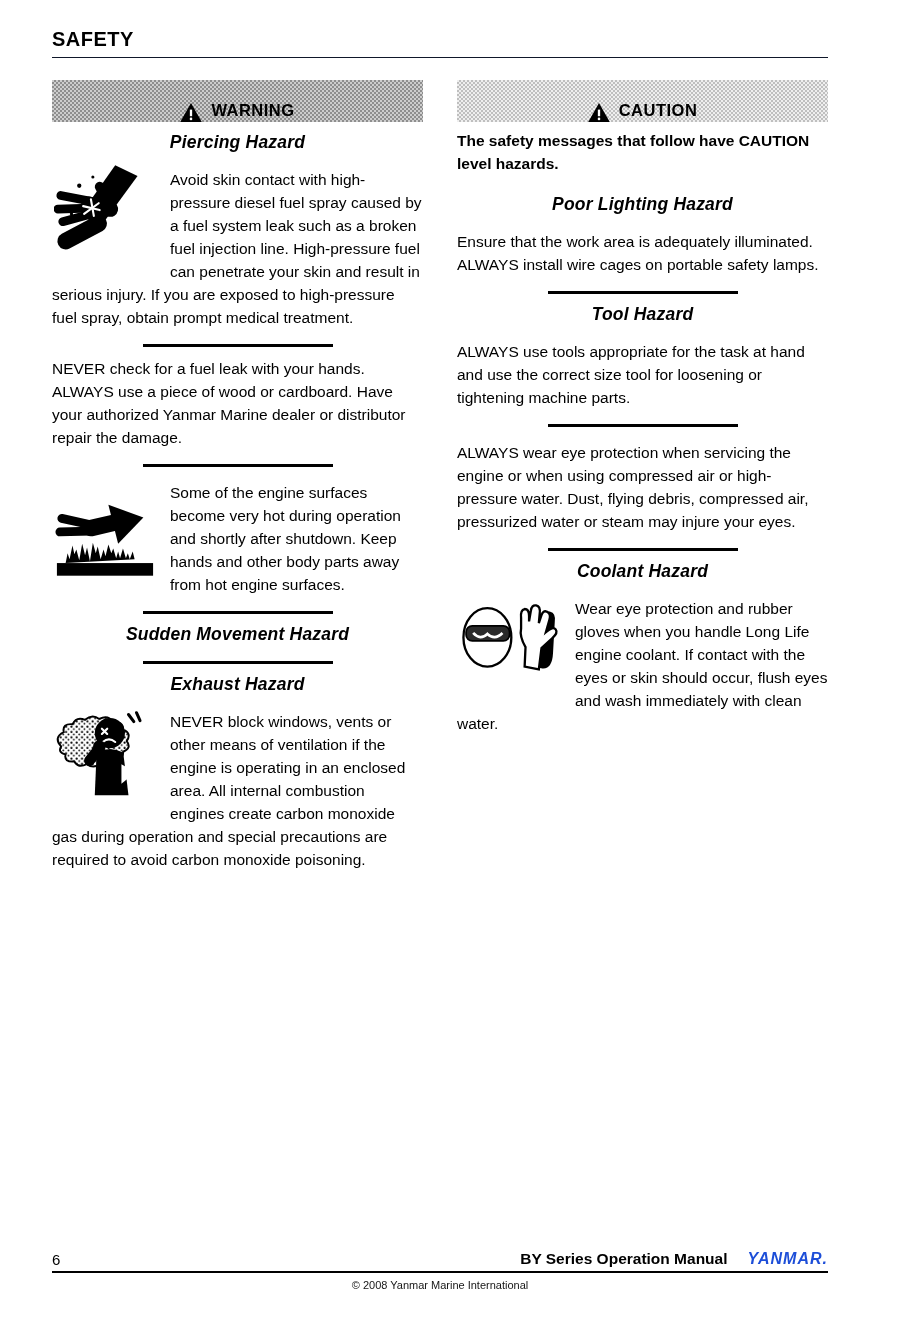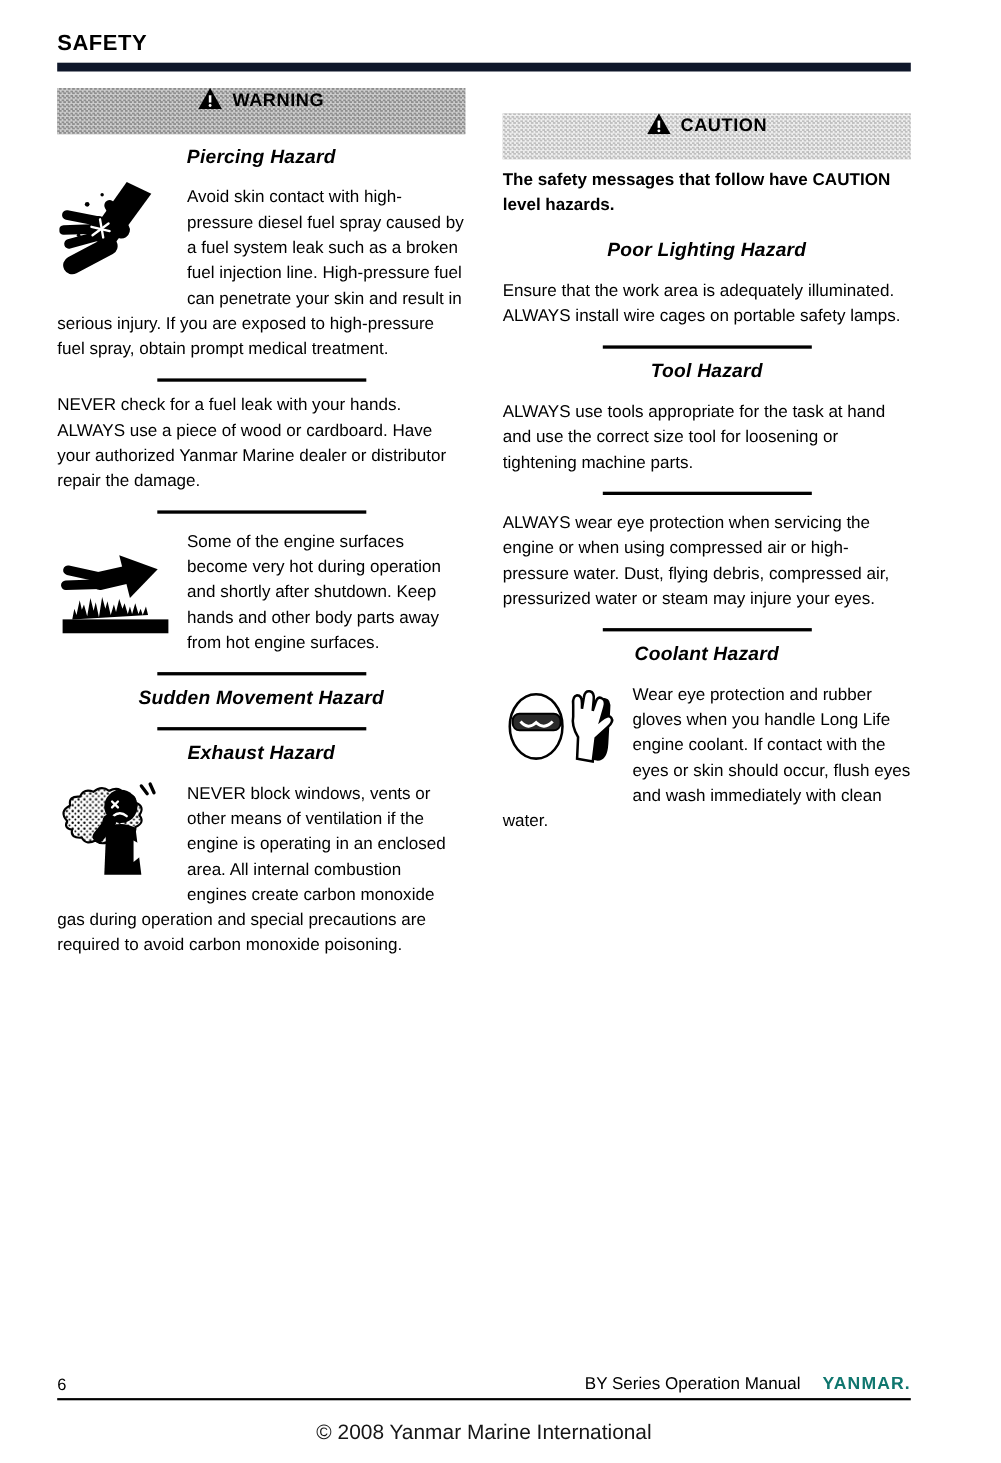--- a/index.html
+++ b/index.html
@@ -1,51 +1,51 @@
 <!DOCTYPE html>
 <html><head>
 <meta charset="utf-8">
 <style>
   * { margin:0; padding:0; box-sizing:border-box; }
   html,body { background:#e8e8e8; }
   body { font-family:"Liberation Sans", sans-serif; color:#000; }
   .page { position:relative; width:910px; height:1330px; background:#fff; margin:0 auto; overflow:hidden; }
 
-  .header { position:absolute; left:52px; top:28px; width:776px; border-bottom:8px solid #0f172a; padding-bottom:6px; }
+  .header { position:absolute; left:52px; top:28px; width:776px; border-bottom:1px solid #0f172a; padding-bottom:6px; }
   .header h1 { font-size:20px; font-weight:bold; letter-spacing:0.5px; }
 
   .columns { position:absolute; left:52px; top:80px; width:776px; display:flex; gap:34px; align-items:flex-start; }
   .col { width:371px; font-size:15.5px; line-height:23px; }
 
-  .banner { height:42px; display:flex; align-items:flex-start; justify-content:center; gap:9px;
+  .banner { height:42px; display:flex; align-items:flex-end; justify-content:center; gap:9px;
     font-size:16.5px; font-weight:bold; letter-spacing:0.5px; margin-bottom:7px;
     background-color:#adadad;
     background-image: conic-gradient(#8e8e8e 25%, #cdcdcd 0 50%, #8e8e8e 0 75%, #cdcdcd 0);
     background-size:4px 4px; }
   .banner.caution {
     background-color:#d7d7d7;
-    background-image: conic-gradient(#bfbfbf 25%, #efefef 0 50%, #bfbfbf 0 75%, #efefef 0); margin-top: 23px; }
+    background-image: conic-gradient(#bfbfbf 25%, #efefef 0 50%, #bfbfbf 0 75%, #efefef 0); }
   .banner svg { display:block; }
 
   .hazard-title { font-size:17.5px; font-weight:bold; text-align:center; margin:9px 0 7px; clear:both; letter-spacing:0.2px;font-style:italic; }
   .sep { width:190px; border-top:3px solid #000; margin:15px auto 0; clear:both; }
   p.body { margin:14px 0 2px; }
   .intro { font-weight:bold; margin:6px 0 18px; line-height:23px; }
 
   .icon-block { float:left; width:106px; height:104px; margin:3px 12px 0 0;
     display:flex; align-items:flex-start; justify-content:center; }
   .icon-block svg { width:102px; height:95px; display:block; }
 
   .footer { position:absolute; left:52px; top:1250px; width:776px; }
   .footer-row { display:flex; align-items:flex-end; border-bottom:2.5px solid #000; padding-bottom:3px; }
   .page-num { font-size:15px; }
   .footer-right { margin-left:auto; display:flex; align-items:baseline; gap:20px; }
-  .manual-title { font-size:15.5px; }
-  .brand { font-size:16px; font-weight:bold; letter-spacing:1px; color:#0f766e; }
-  .copyright { text-align:center; font-size:19px; margin-top:19px; color:#161616; }
+  .manual-title { font-size:15.5px;font-weight:bold; }
+  .brand { font-size:16px; font-weight:bold; font-style:italic; letter-spacing:1px; color:#1d4ed8; }
+  .copyright { text-align:center; font-size:11px; margin-top:6px; color:#161616; }
 </style>
 </head>
 <body>
 
 <div class="page">
 
   <div class="header">
     <h1>SAFETY</h1>
   </div>
 

